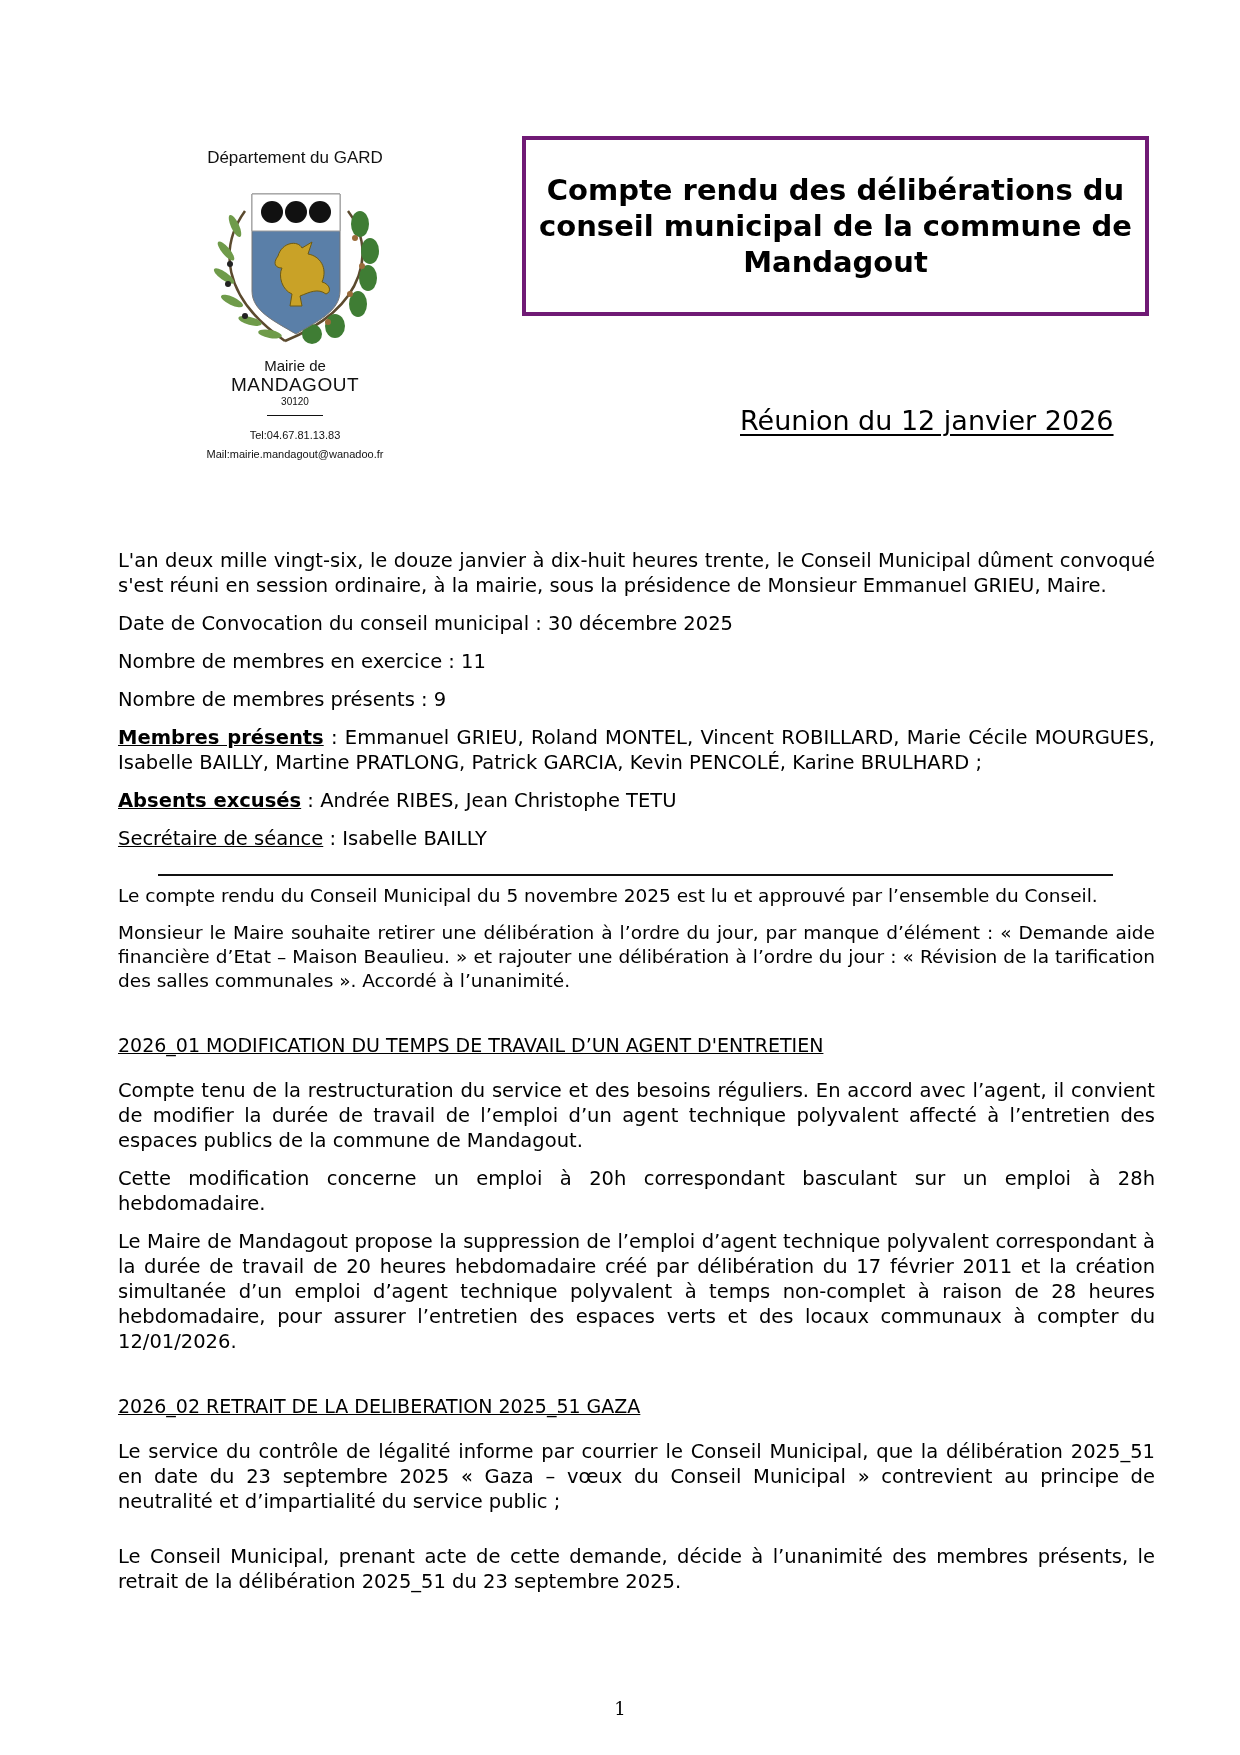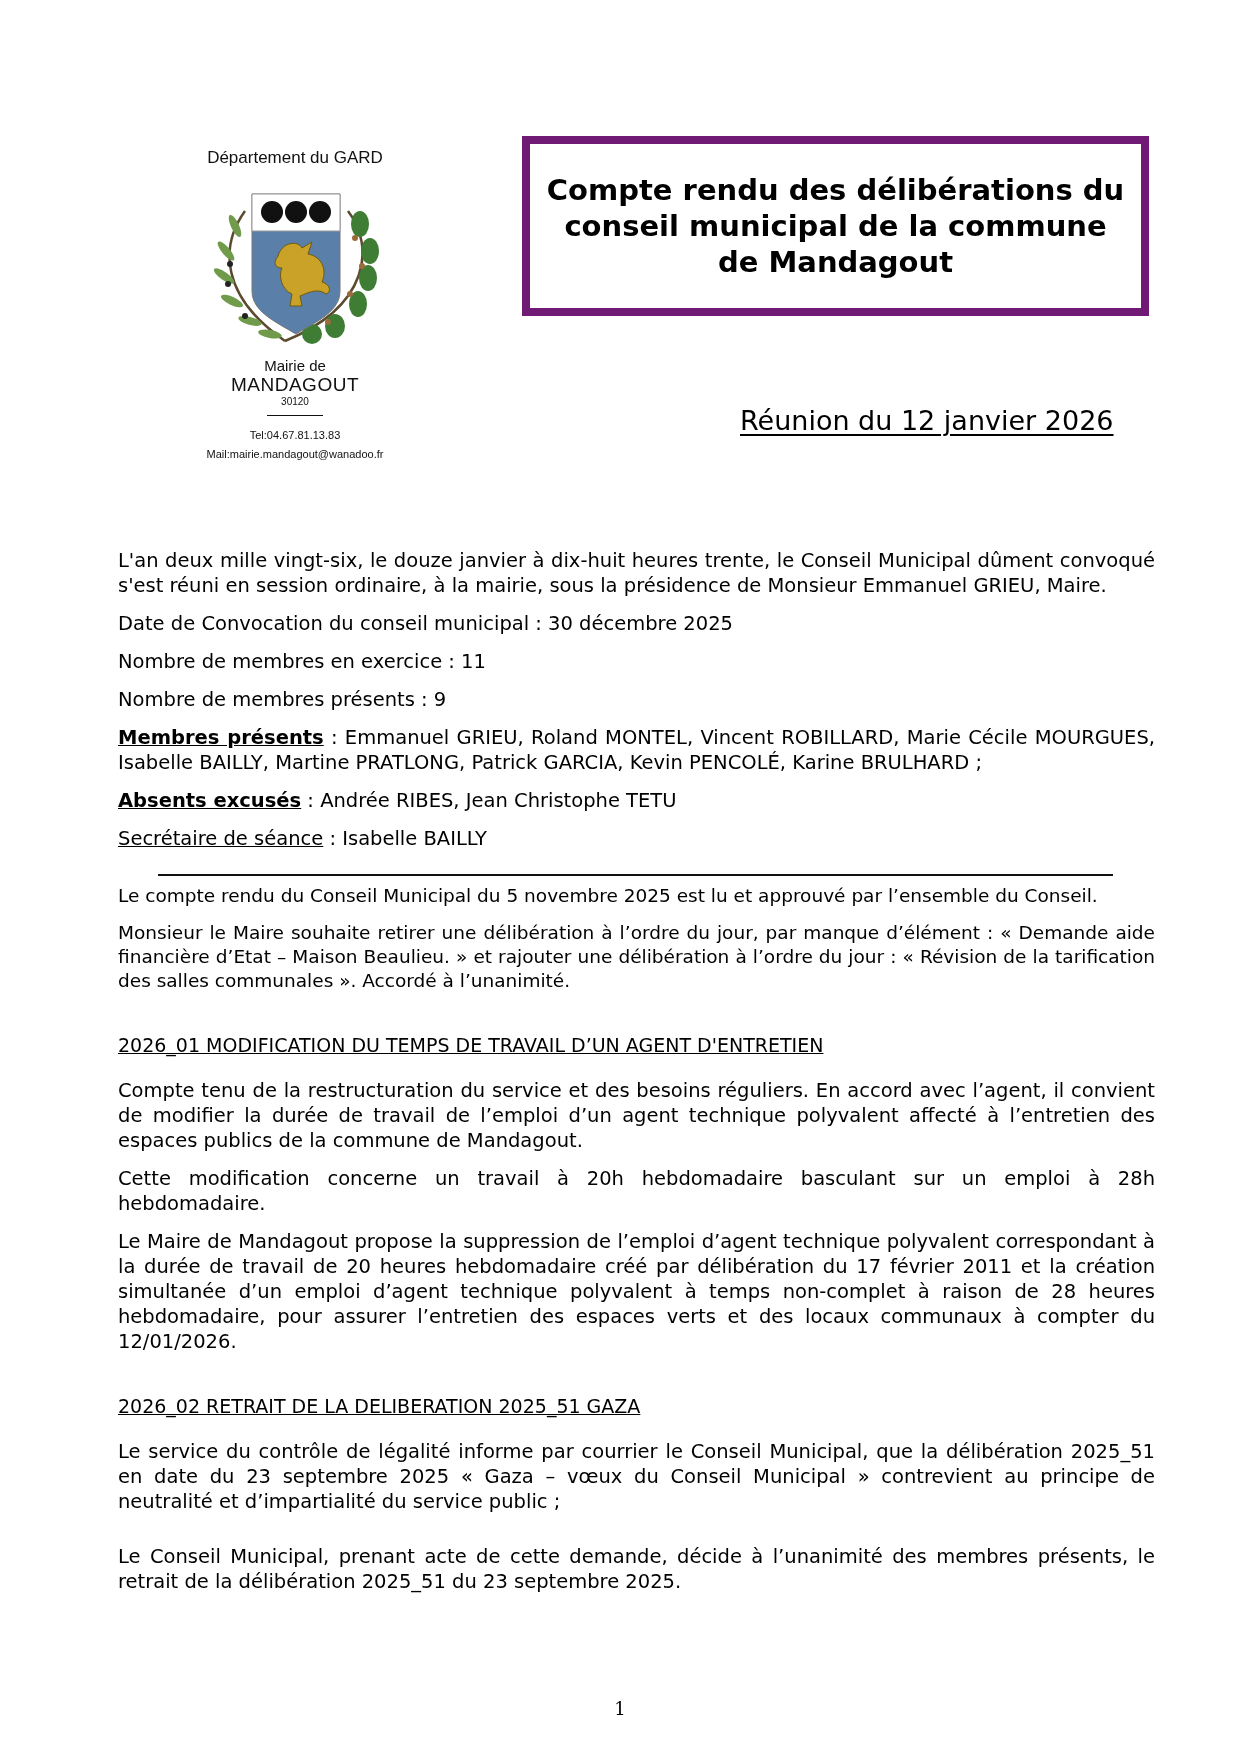--- a/index.html
+++ b/index.html
@@ -9,21 +9,21 @@
   .logo { left:150px; top:148px; width:290px; text-align:center;
           font-family:"Liberation Sans", sans-serif; color:#111; }
   .logo .dept { font-size:17px; margin-bottom:8px; }
   .crest { width:210px; height:175px; margin:0 auto; position:relative; }
   .logo .mairie { font-size:15px; margin-top:6px; }
   .logo .town { font-size:19px; letter-spacing:0.5px;text-align:center; }
   .logo .zip { font-size:10px; }
   .logo .rule { width:56px; height:1px; background:#111; margin:8px auto 10px; }
   .logo .tel, .logo .mail { font-size:11px; line-height:19px; }
   .title-box { left:522px; top:136px; width:627px; height:180px;
-               border:8px solid #701a75; box-sizing:border-box;
+               border:4px solid #701a75; box-sizing:border-box;
                display:flex; align-items:center; justify-content:center; text-align:center; }
   .title-box h1 { margin:0; font-size:29px; line-height:36px; font-weight:bold; padding:0 10px; }
   .meeting { left:740px; top:405px; font-size:27px; text-decoration:underline; text-underline-offset:4px; }
   .content { left:118px; top:548px; width:1037px; font-size:19.5px; line-height:25px; }
   .content p { margin:0 0 13px 0; text-align:justify; }
   .u { text-decoration:underline; }
   .b { font-weight:bold; }
   .sep { width:955px; margin:0 0 8px 40px; border-bottom:2px solid #111; height:10px; }
   .it { font-size:18.5px; line-height:24px; }
   .section-title { font-weight:normal; text-decoration:underline; font-size:19px; margin:40px 0 20px 0 !important; }
@@ -99,21 +99,21 @@
   <p>Nombre de membres présents : 9</p>
   <p><span class="b u">Membres présents</span><span> : Emmanuel GRIEU, Roland MONTEL, Vincent ROBILLARD, Marie Cécile MOURGUES, Isabelle BAILLY, Martine PRATLONG, Patrick GARCIA, Kevin PENCOLÉ, Karine BRULHARD ;</span></p>
   <p><span class="b u">Absents excusés</span><span> : Andrée RIBES, Jean Christophe TETU</span></p>
   <p><span class="u">Secrétaire de séance</span><span> : Isabelle BAILLY</span></p>
   <div class="sep"></div>
   <p class="it">Le compte rendu du Conseil Municipal du 5 novembre 2025 est lu et approuvé par l’ensemble du Conseil.</p>
   <p class="it">Monsieur le Maire souhaite retirer une délibération à l’ordre du jour, par manque d’élément : « Demande aide financière d’Etat – Maison Beaulieu. » et rajouter une délibération à l’ordre du jour : « Révision de la tarification des salles communales ». Accordé à l’unanimité.</p>
 
   <p class="section-title">2026_01 MODIFICATION DU TEMPS DE TRAVAIL D’UN AGENT D'ENTRETIEN</p>
   <p>Compte tenu de la restructuration du service et des besoins réguliers. En accord avec l’agent, il convient de modifier la durée de travail de l’emploi d’un agent technique polyvalent affecté à l’entretien des espaces publics de la commune de Mandagout.</p>
-  <p>Cette modification concerne un travail à 20h hebdomadaire basculant sur un emploi à 28h hebdomadaire.</p>
+  <p>Cette modification concerne un emploi à 20h correspondant basculant sur un emploi à 28h hebdomadaire.</p>
   <p>Le Maire de Mandagout propose la suppression de l’emploi d’agent technique polyvalent correspondant à la durée de travail de 20 heures hebdomadaire créé par délibération du 17 février 2011 et la création simultanée d’un emploi d’agent technique polyvalent à temps non-complet à raison de 28 heures hebdomadaire, pour assurer l’entretien des espaces verts et des locaux communaux à compter du 12/01/2026.</p>
 
   <p class="section-title">2026_02 RETRAIT DE LA DELIBERATION 2025_51 GAZA</p>
   <p style="margin-bottom:30px">Le service du contrôle de légalité informe par courrier le Conseil Municipal, que la délibération 2025_51 en date du 23 septembre 2025 « Gaza – vœux du Conseil Municipal » contrevient au principe de neutralité et d’impartialité du service public ;</p>
   <p>Le Conseil Municipal, prenant acte de cette demande, décide à l’unanimité des membres présents, le retrait de la délibération 2025_51 du 23 septembre 2025.</p>
 </div>
 
 <div class="abs page-num">1</div>
 
 </body></html>

